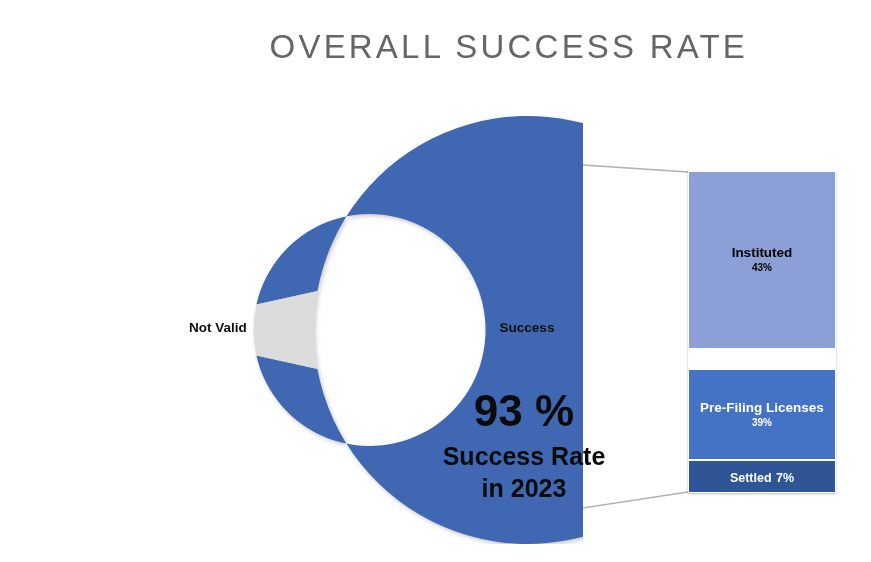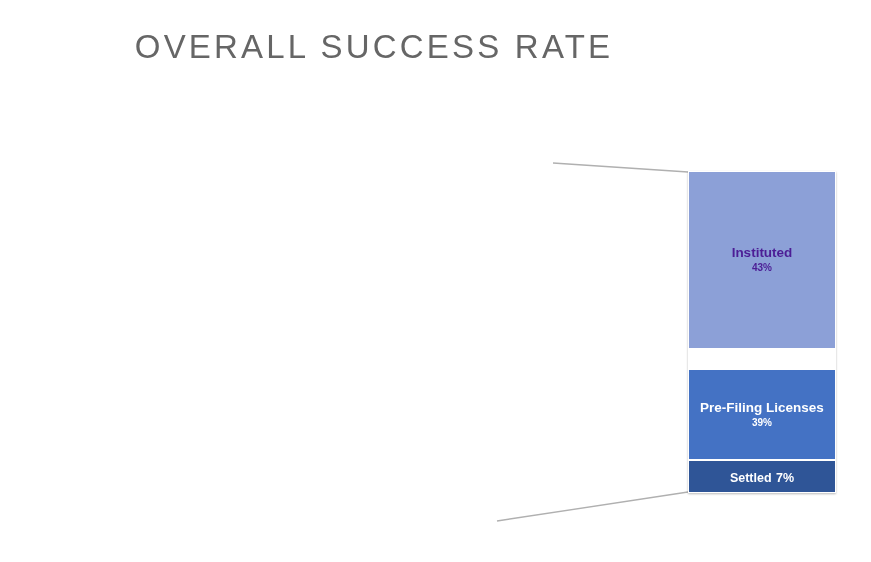--- a/index.html
+++ b/index.html
@@ -23,21 +23,21 @@
     height: 562px;
     background: #ffffff;
   }
 
   
   #chart-title {
     position: absolute;
     left: 0;
     top: 28px;
     width: 748px;
-    text-align: center;
+    text-align: right;
     font-family: "Liberation Sans", sans-serif;
     font-size: 33px;
     font-weight: 300;
     letter-spacing: 3.2px;
     color: #666666;
     white-space: nowrap;
   }
 
   
   #donut-wrap {
@@ -150,24 +150,56 @@
 
 <div id="slide">
 
   <div id="chart-title">OVERALL SUCCESS RATE</div>
 
   <svg id="connectors" viewBox="0 0 871 562" width="871" height="562" xmlns="http://www.w3.org/2000/svg">
     <line x1="553" y1="163" x2="688" y2="172" stroke="#b0b0b0" stroke-width="1.4"></line>
     <line x1="497" y1="521" x2="688" y2="492" stroke="#b0b0b0" stroke-width="1.4"></line>
   </svg>
 
+  <div id="donut-wrap">
+    <svg id="donut-svg" viewBox="0 0 428 428" xmlns="http://www.w3.org/2000/svg">
+      <defs>
+        <filter id="donutShadow" x="-20%" y="-20%" width="140%" height="140%">
+          <feDropShadow dx="1.5" dy="2" stdDeviation="2" flood-color="#9a9a9a" flood-opacity="0.55"></feDropShadow>
+        </filter>
+      </defs>
+      <g filter="url(#donutShadow)">
+
+        <path fill="#3F68B2" d="M 162.4 175.0
+                 A 214 214 0 1 1 162.4 253.0
+                 L 101.4 239.6
+                 A 116 116 0 1 0 101.4 188.4
+                 Z"></path>
+
+        <path fill="#DCDCDC" d="M 162.4 253.0
+                 A 214 214 0 0 1 162.4 175.0
+                 L 101.4 188.4
+                 A 116 116 0 0 0 101.4 239.6
+                 Z"></path>
+      </g>
+    </svg>
+
+    <div class="donut-slice-label" id="label-not-valid">Not Valid</div>
+    <div class="donut-slice-label" id="label-success">Success</div>
+
+    <div id="donut-center">
+      <div id="center-big">93 %</div>
+      <div id="center-line2">Success Rate</div>
+      <div id="center-line3">in 2023</div>
+    </div>
+  </div>
 
   <div id="bar-column">
 
-    <div class="bar-seg" style="flex:43 1 0; background:#8CA0D7; color:#4c1d95;">
+    <div class="bar-seg" style="flex:43 1 0; background:#8CA0D7; color:#000000;">
       <span class="seg-name">Instituted</span>
       <span class="seg-value">43%</span>
     </div>
 
     <div class="bar-seg" style="flex:22 1 0; background:#4472C4; color:#ffffff;margin-top:20px;">
       <span class="seg-name">Pre-Filing Licenses</span>
       <span class="seg-value">39%</span>
     </div>
 
 

